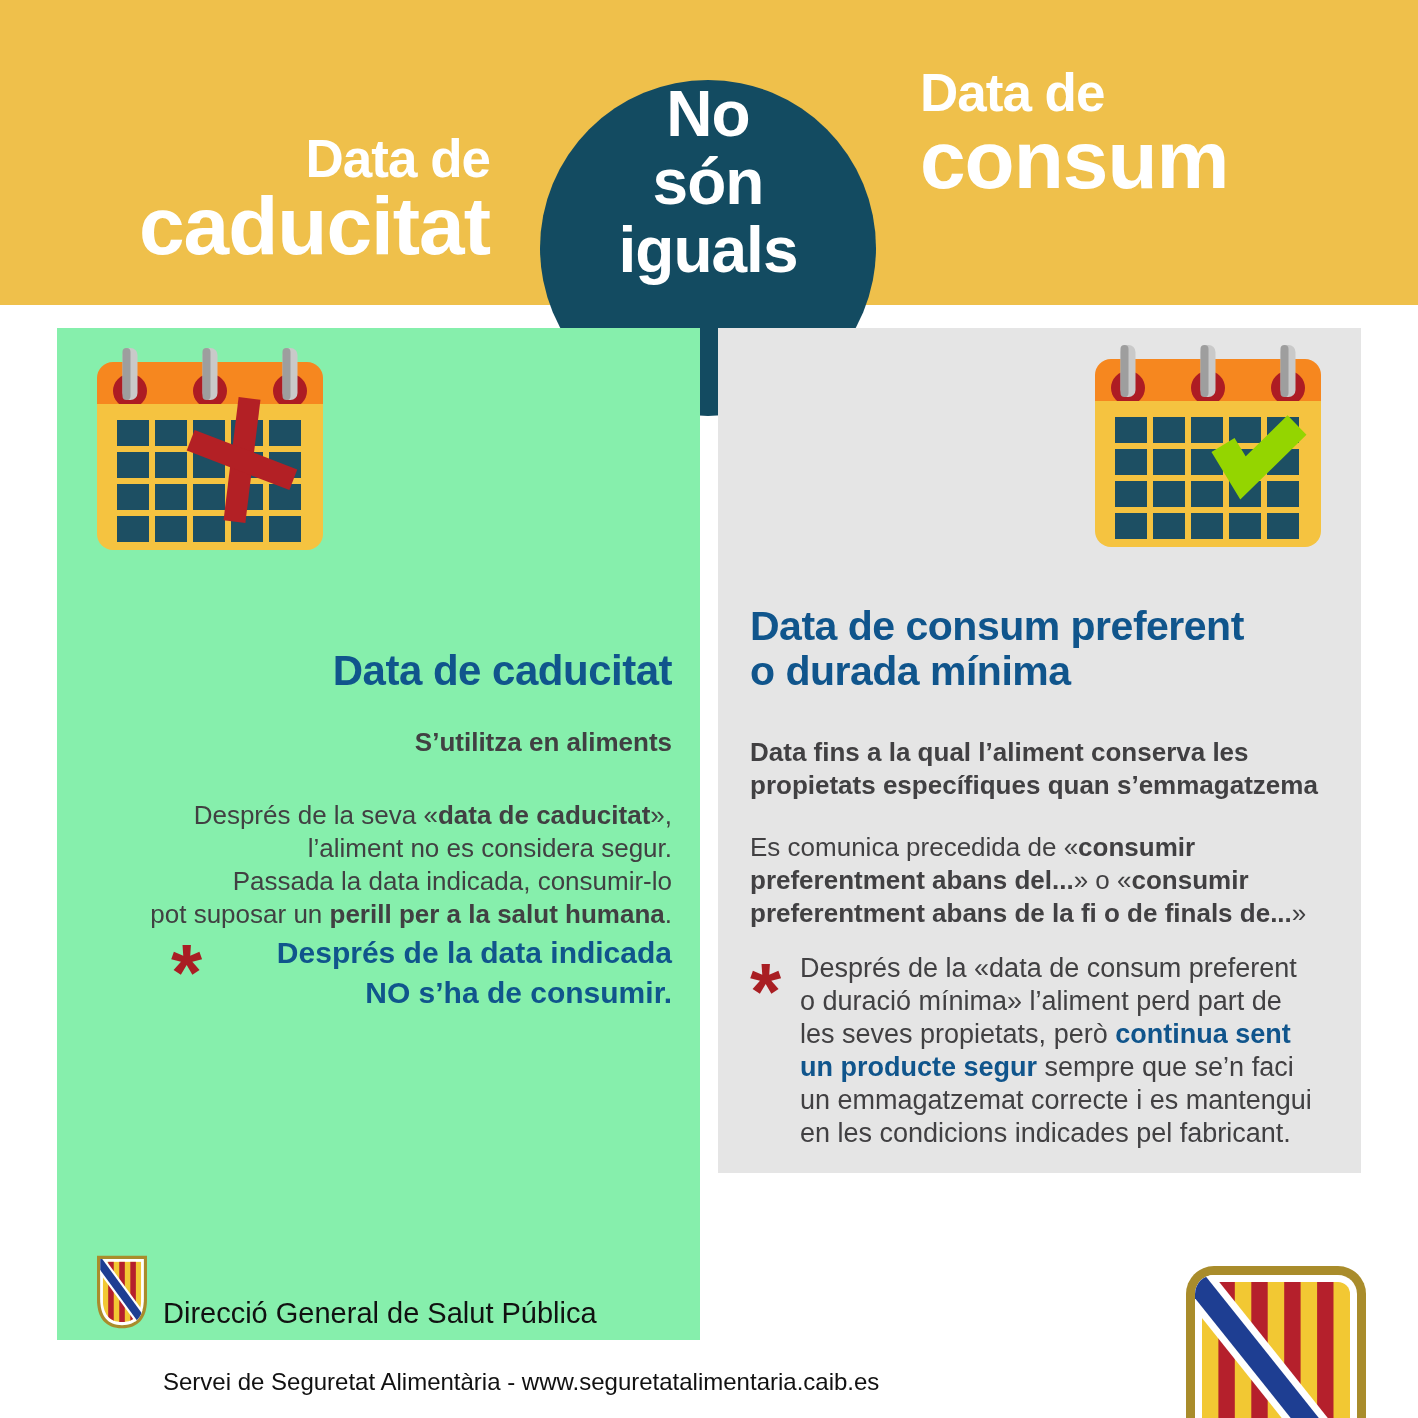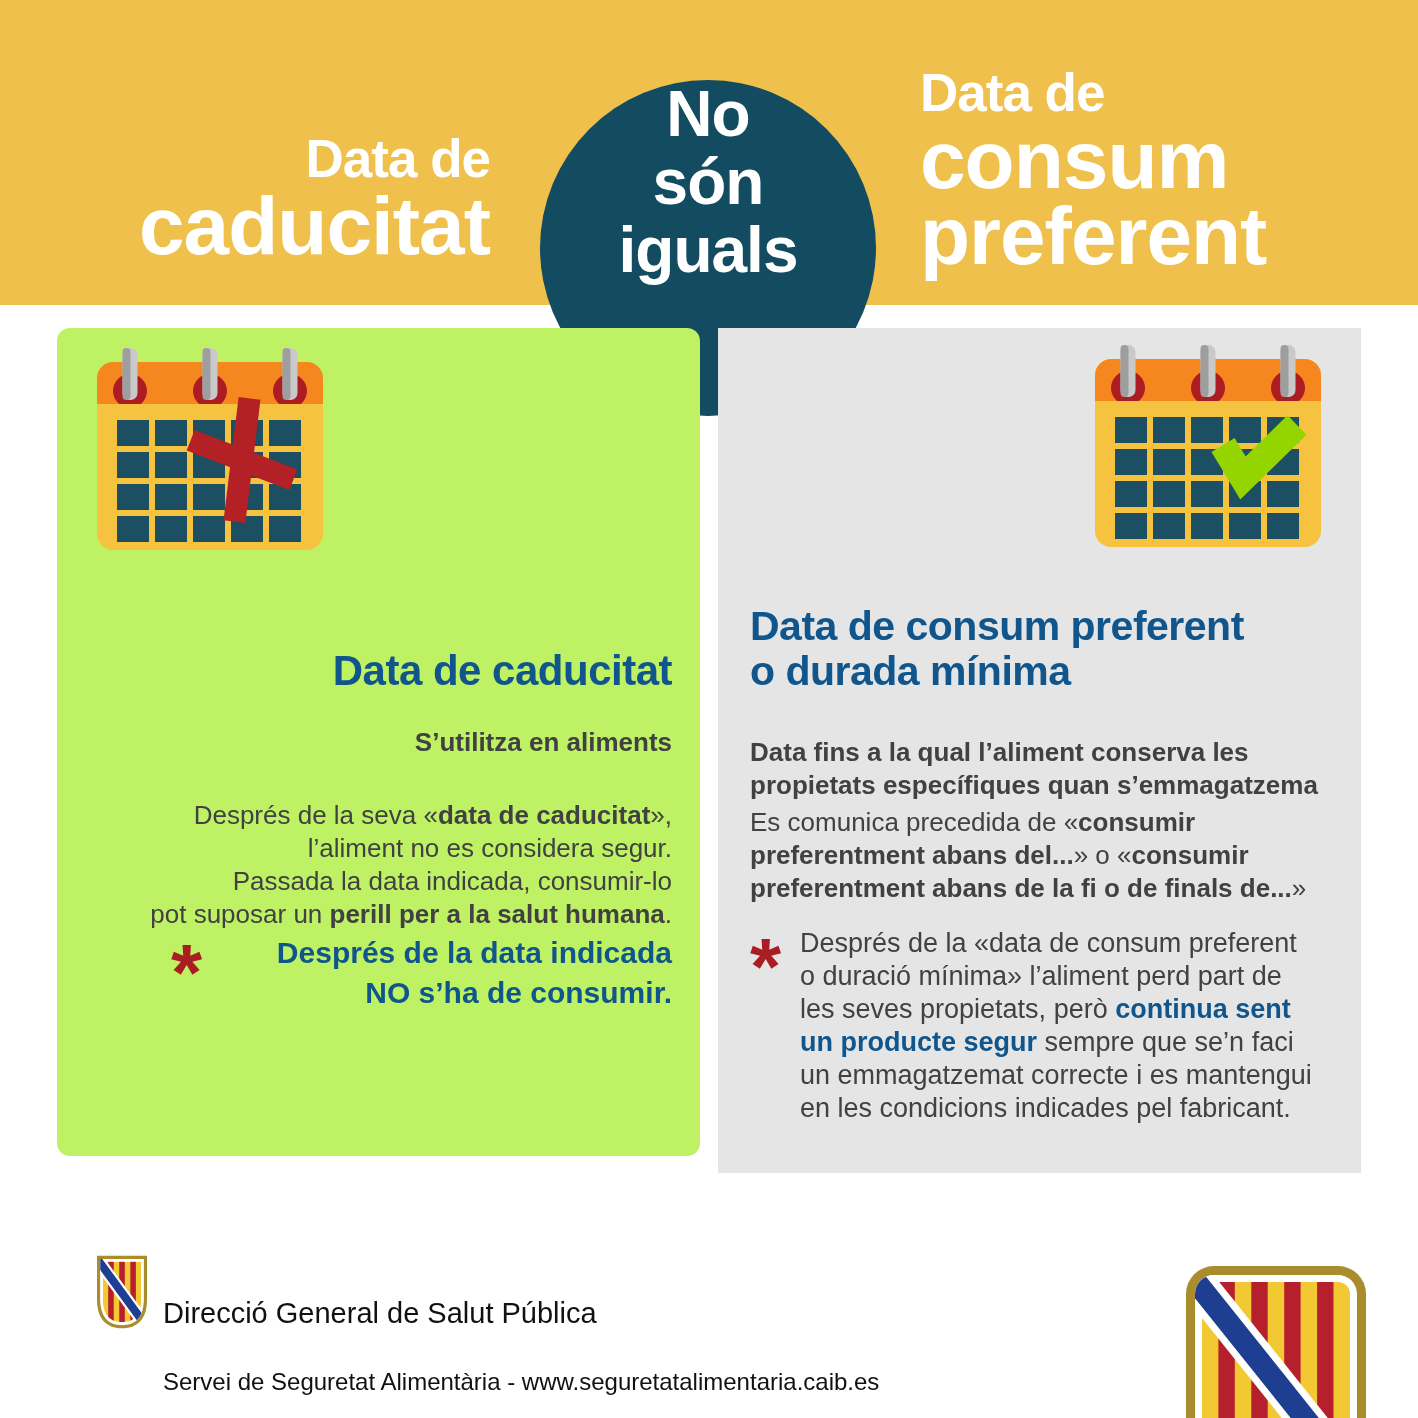--- a/index.html
+++ b/index.html
@@ -13,40 +13,40 @@
   .title-right{top:64px;left:920px;text-align:left;}
   .t-small{display:block;font-size:53px;line-height:58px;}
   .t-big{display:block;font-size:82px;line-height:76px;}
   .badge{position:absolute;left:540px;top:80px;width:336px;height:336px;border-radius:50%;
          background:#134b61;color:#ffffff;font-weight:bold;font-size:64px;line-height:68px;
          display:flex;flex-direction:column;justify-content:flex-start;align-items:center;
          text-align:center;box-sizing:border-box;padding-bottom:26px;letter-spacing:-1px;}
 
   
   .panel{position:absolute;top:328px;width:643px;overflow:hidden;}
-  .panel-left{left:57px;height:828px;background:#bef264;border-radius:13px;}
+  .panel-left{left:57px;height:1012px;background:#86efac;}
   .panel-right{left:718px;height:845px;background:#e5e5e5;}
   .calendar{position:absolute;}
   .cal-left{left:40px;top:20px;width:226px;height:216px;}
   .cal-right{left:377px;top:17px;width:226px;height:216px;}
 
   .text-left{position:absolute;left:30px;right:28px;top:320px;text-align:right;}
   .text-right{position:absolute;left:32px;right:10px;top:276px;text-align:left;}
 
   .heading{font-size:42px;line-height:46px;color:#10558c;margin:0;font-weight:bold;letter-spacing:-0.5px;}
   .text-left .heading{margin-bottom:32px;}
   .text-right .heading{font-size:41px;line-height:45px;margin-bottom:42px;}
 
   .para{font-size:26px;line-height:33px;color:#414042;margin:0;}
   .line{display:block;white-space:nowrap;}
   .bold{font-weight:bold;}
   .para-intro{font-weight:bold;}
   .text-left .para-intro{margin-bottom:40px;}
   .text-left .para-body{margin-bottom:0;}
-  .text-right .para-intro{margin-bottom:4px;}
+  .text-right .para-intro{margin-bottom:29px;}
   .text-right .para-body{margin-bottom:22px;}
 
   .note{position:relative;}
   .asterisk{position:absolute;color:#a91e23;font-weight:bold;font-size:80px;line-height:80px;}
   .note-left{margin-top:0;padding-top:2px;}
   .note-left .asterisk{left:84px;top:2px;}
   .note-left .note-text{font-size:30px;line-height:40px;color:#10558c;font-weight:bold;}
   .note-right{margin-top:0;padding-left:50px;}
   .note-right .asterisk{left:0;top:0;}
   .note-right .note-text{font-size:27px;line-height:33px;color:#414042;}
@@ -65,21 +65,20 @@
 <div class="poster">
 
   <header class="banner">
     <div class="title title-left">
       <span class="t-small">Data de</span>
       <span class="t-big">caducitat</span>
     </div>
     <div class="title title-right">
       <span class="t-small">Data de</span>
       <span class="t-big">consum</span>
-      <span class="t-big">preferent</span>
     </div>
   </header>
 
   <div class="badge">
     <span>No</span>
     <span>són</span>
     <span>iguals</span>
   </div>
 
   <section class="panel panel-left">

